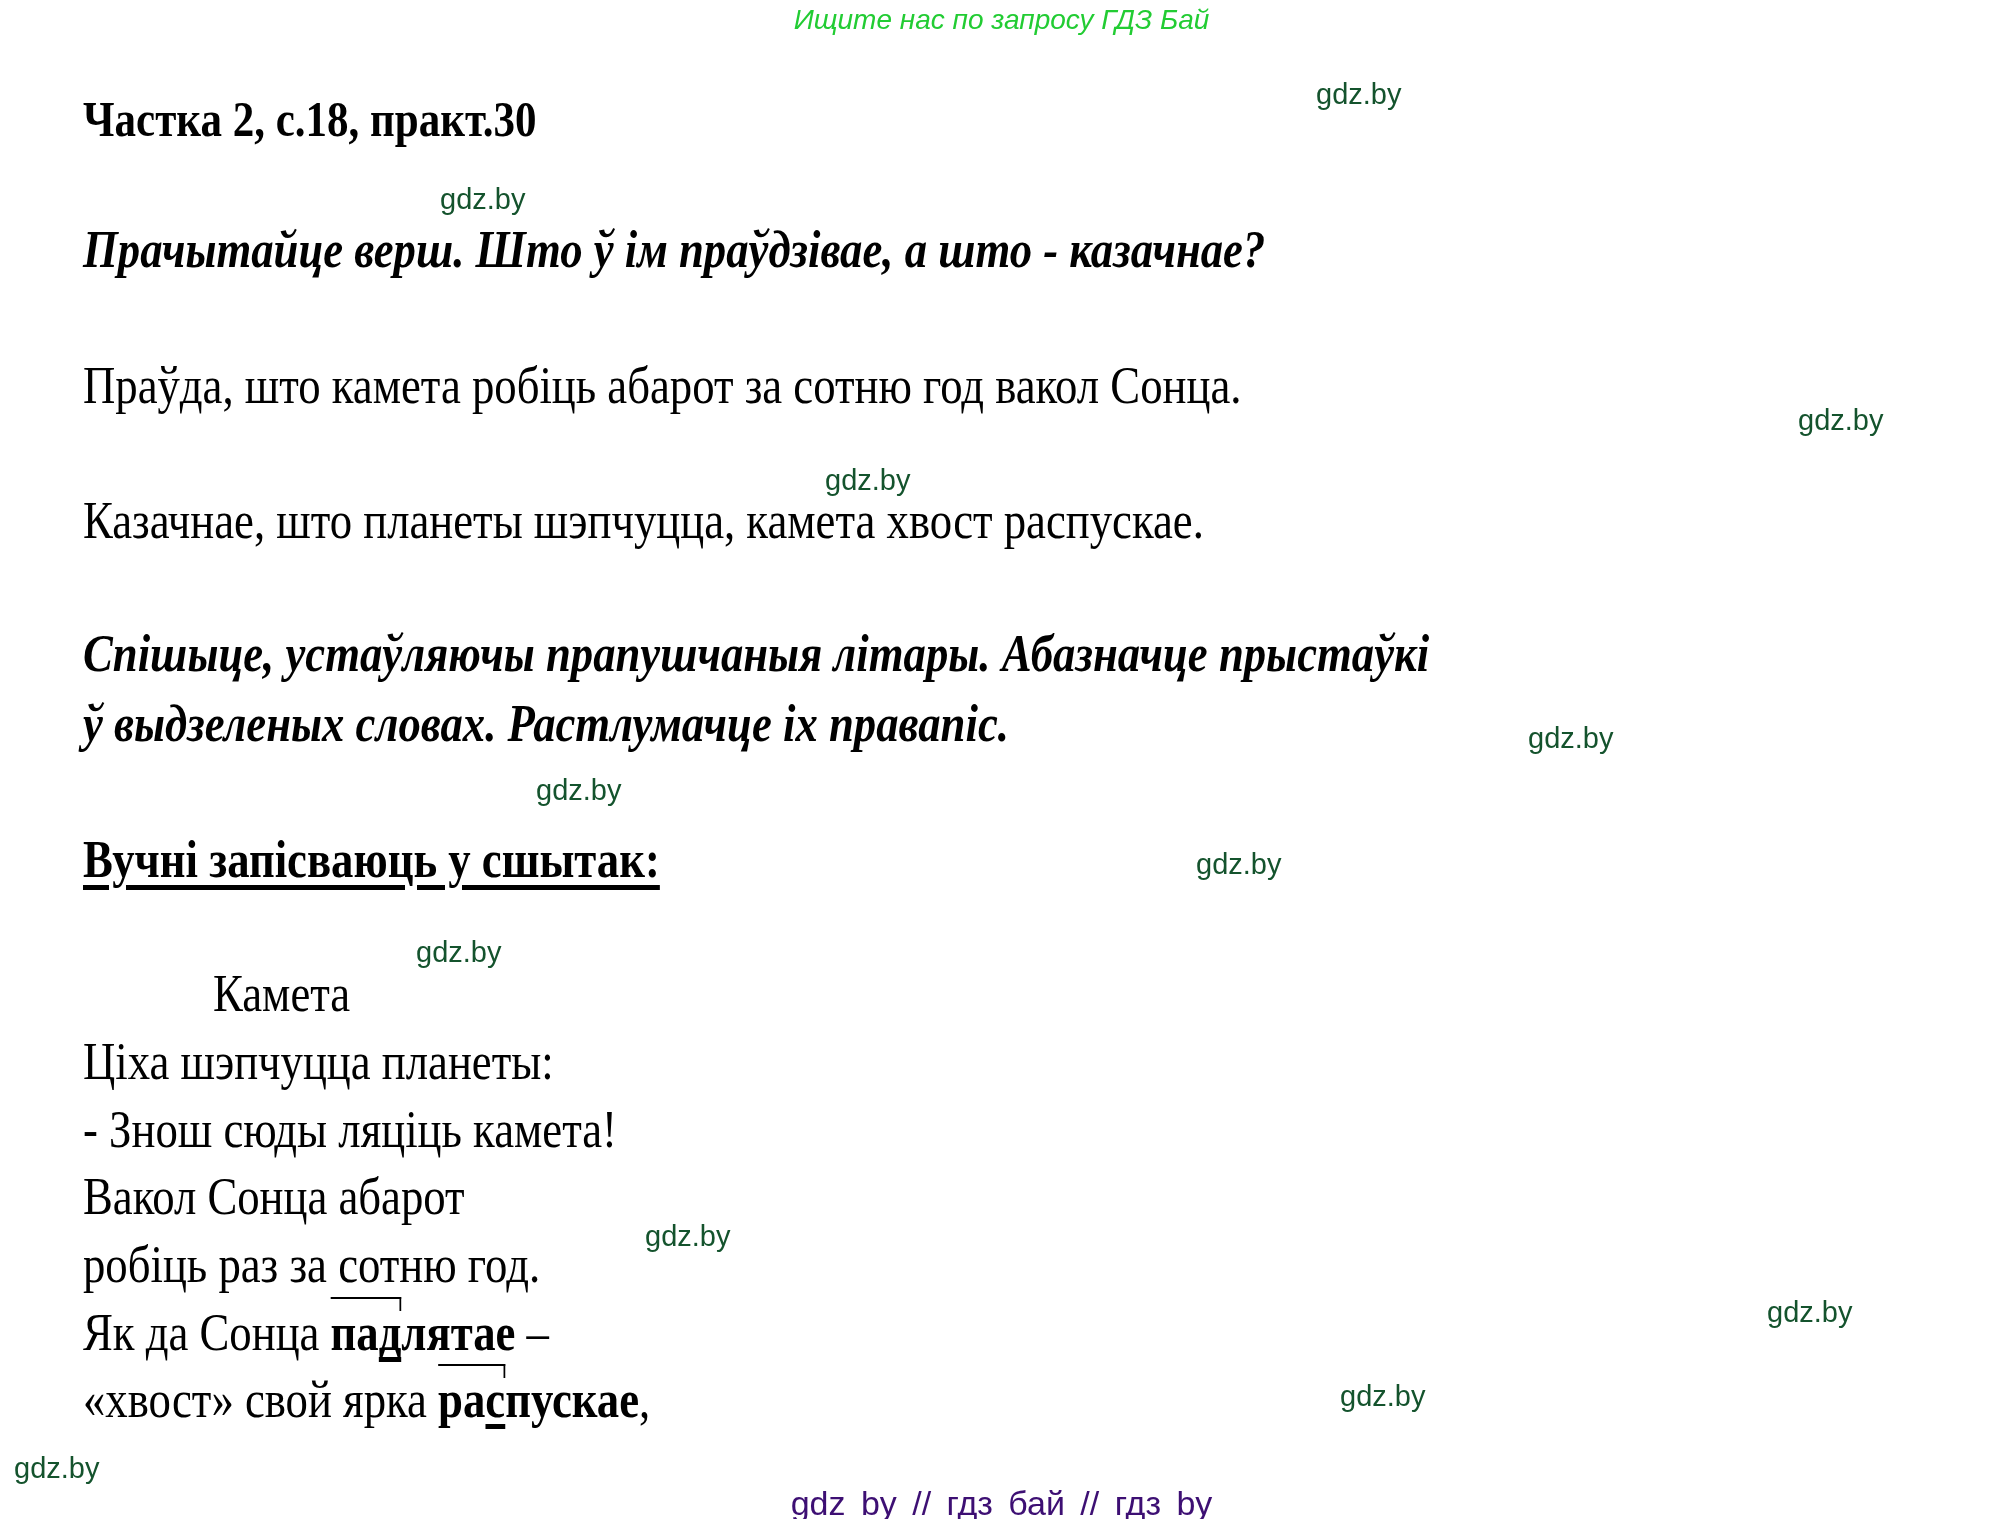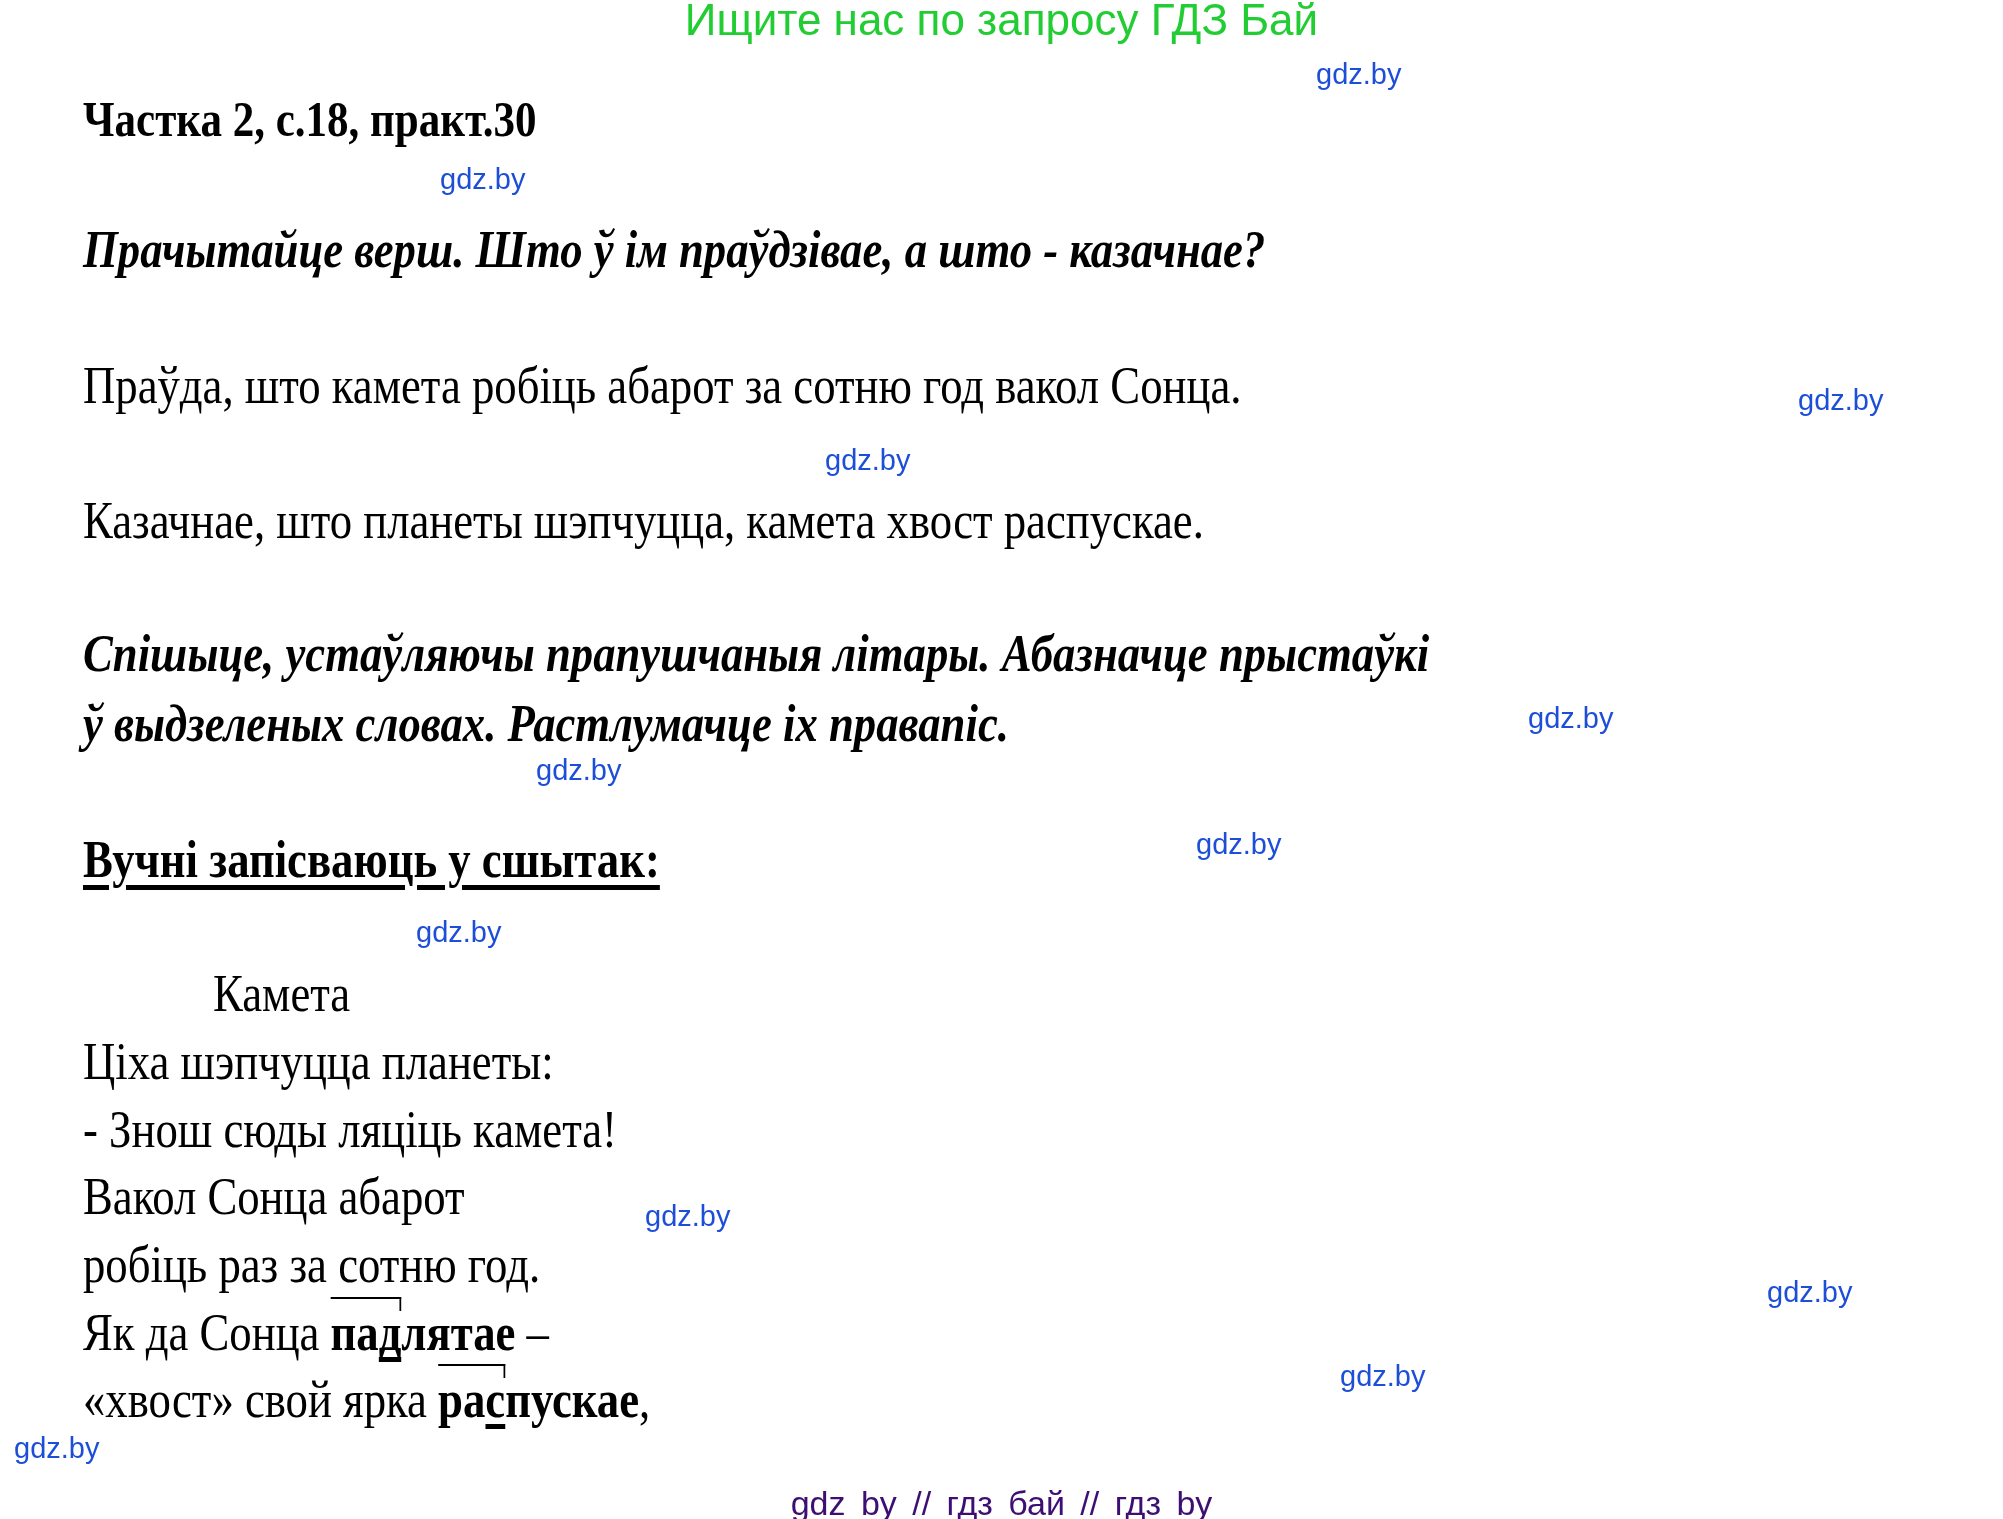--- a/index.html
+++ b/index.html
@@ -1,22 +1,22 @@
 <!DOCTYPE html>
 <html><head>
 <meta charset="utf-8">
 <style>
   html, body { margin: 0; padding: 0; background: #ffffff; }
   body { width: 2003px; height: 1519px; position: relative; overflow: hidden; }
   .abs { position: absolute; white-space: nowrap; }
   .serif { font-family: "Liberation Serif", "DejaVu Serif", serif; color: #000; }
   .sans { font-family: "Liberation Sans", "DejaVu Sans", sans-serif; }
 
-  .banner { top: 0px; left: 0; width: 2003px; text-align: center; font-size: 44px; line-height: 40px; color: #22cc33; }
-  .wm { font-size: 29px; color: #1d4ed8; line-height: 32px; }
+  .banner { top: 0px; left: 0; width: 2003px; text-align: center; font-size: 28px; line-height: 40px; color: #22cc33; font-style: italic; }
+  .wm { font-size: 29px; color: #14532d; line-height: 32px; margin-top: 20px; }
 
   .title { left: 83px; top: 90px; font-size: 50px; font-weight: bold; transform: scaleX(0.86); transform-origin: left top; }
   .q-italic { font-weight: bold; font-style: italic; font-size: 52px; transform: scaleX(0.86); transform-origin: left top; }
   .body-line { font-size: 52px; transform: scaleX(0.86); transform-origin: left top; }
   .heading { left: 83px; top: 830px; font-size: 52px; font-weight: bold; text-decoration: underline; text-decoration-thickness: 5px; text-underline-offset: 8px; transform: scaleX(0.86); transform-origin: left top; }
   .poem { font-size: 52px; left: 83px; transform: scaleX(0.86); transform-origin: left top; }
 
   .prefix-wrap { position: relative; display: inline-block; font-weight: bold; }
   .prefix-mark { position: relative; display: inline-block; }
   .prefix-mark::before { content: ""; position: absolute; left: 0; right: 0; top: -6px; border-top: 2px solid #000; }

